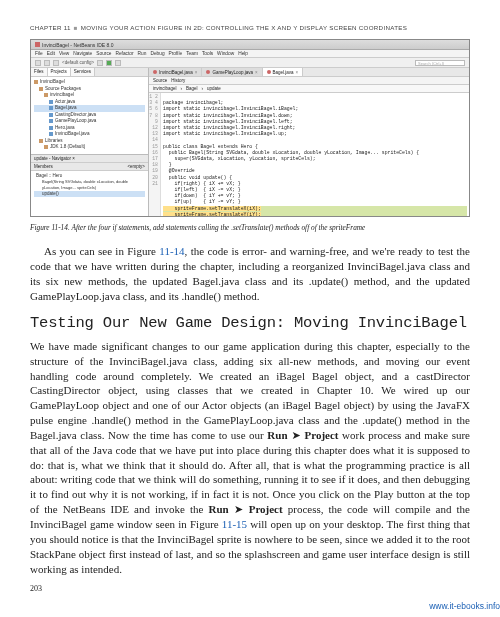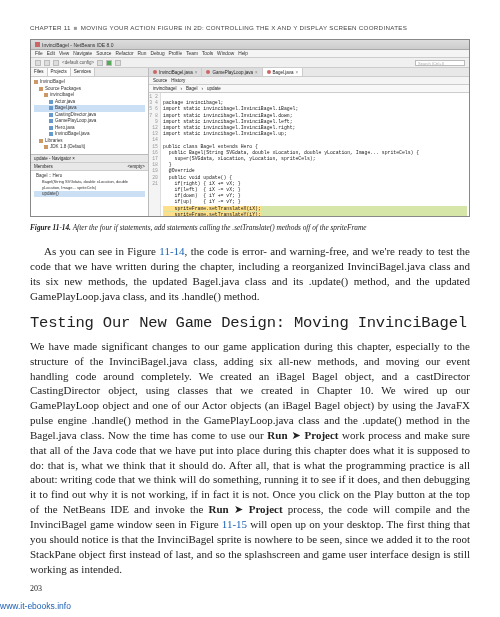--- a/index.html
+++ b/index.html
@@ -38,28 +38,28 @@
   .ed-tab .x { color: #888; }
   .ed-tab .dot { width: 4px; height: 4px; background: #c66; border-radius: 50%; }
   .ed-toolbar { height: 8px; background: #f4f4f4; border-bottom: 1px solid #ccc; font-size: 4.5px; padding: 1px 4px; display: flex; gap: 4px; align-items: center; }
   .ed-crumb { font-size: 4.5px; padding: 1px 4px; border-bottom: 1px solid #ccc; background: #f8f8f8; display: flex; gap: 4px; }
   .editor { flex: 1; display: flex; font-family: 'Courier New', monospace; font-size: 4.8px; line-height: 6.2px; overflow: hidden; }
   .gutter { width: 12px; background: #f4f4f4; border-right: 1px solid #ddd; text-align: right; padding: 1px 2px 1px 0; color: #999; }
   .code { flex: 1; padding: 1px 2px; white-space: pre; color: #222; overflow: hidden; }
   .hl { background: #d6e6a8; display: inline-block; width: 100%; }
   .mark { background: #ffe08a; }
   .caption { font-size: 7.3px; font-style: italic; margin: 6px 0 12px 0; font-family: Georgia, serif; line-height: 1.3; }
-  .caption .fignum { font-weight: bold; font-style: italic; }
+  .caption .fignum { font-weight: normal; font-style: italic; }
   .para { font-size: 11px; line-height: 1.35; text-align: justify; margin-bottom: 10px; text-indent: 14px; font-family: 'Utopia', Georgia, serif; }
   .para .figref { color: #1a5fb4; }
   .para .strong { font-weight: bold; }
   .para .arrow { font-family: Arial, sans-serif; }
   .h1 { font-family: Liberation Mono, monospace; font-weight: 400; font-size: 15.5px; margin: 4px 0 7px 0; color: #222; letter-spacing: -0.2px; }
   .pagenum { position: absolute; bottom: 24px; left: 30px; font-size: 8px; font-family: Georgia, serif; }
-  .footer-link { position: absolute; bottom: 6px; left: 0; width: 100%; text-align: left; font-size: 8.5px; color: #1a5fb4; font-family: Arial, sans-serif; }
+  .footer-link { position: absolute; bottom: 6px; left: 0; width: 100%; text-align: right; font-size: 8.5px; color: #1a5fb4; font-family: Arial, sans-serif; }
 </style>
 </head>
 <body>
 
 <div class="page">
   <div class="running-header">
     <span>CHAPTER 11</span><span class="sep">■</span><span>MOVING YOUR ACTION FIGURE IN 2D: CONTROLLING THE X AND Y DISPLAY SCREEN COORDINATES</span>
   </div>
 
   <div class="ide-shot">

